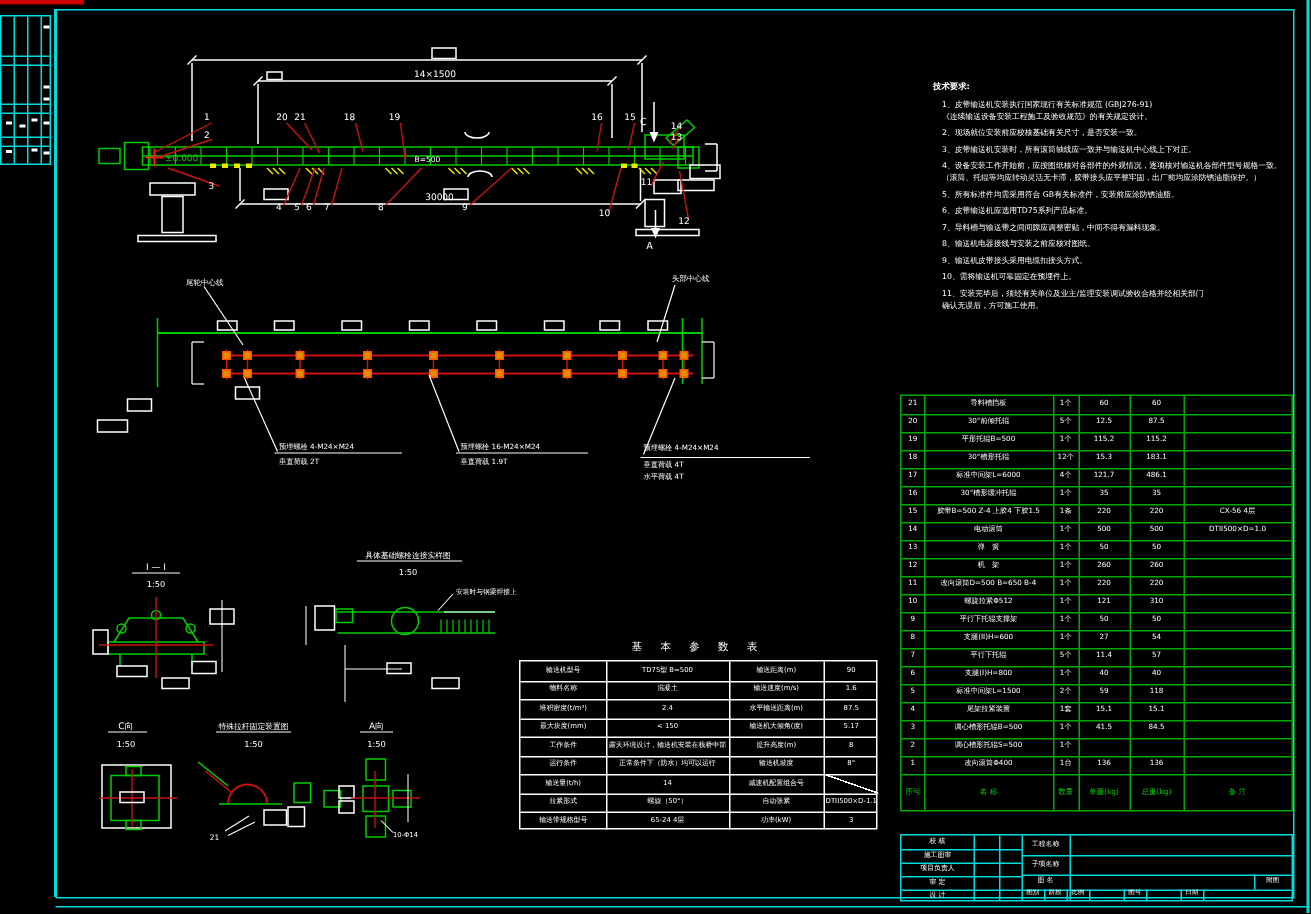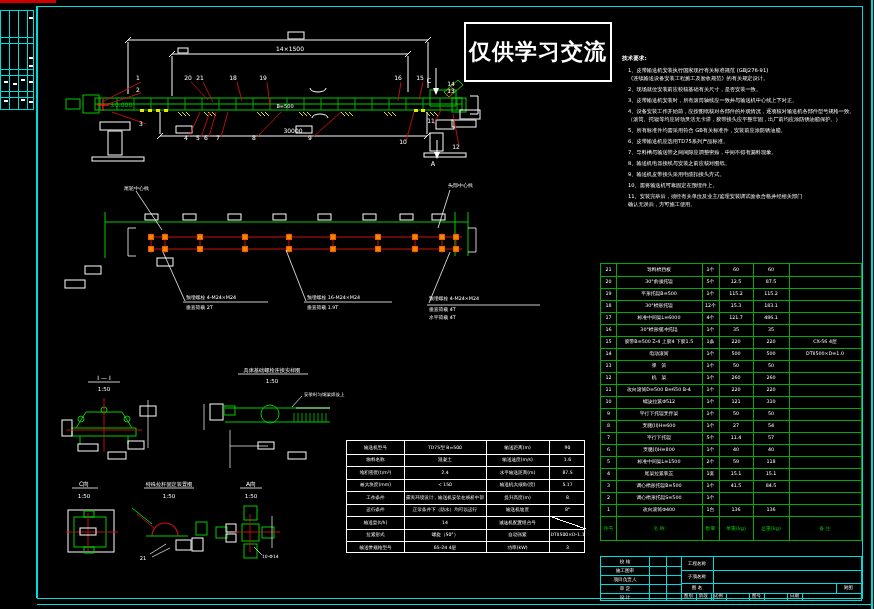--- a/index.html
+++ b/index.html
@@ -342,23 +342,20 @@
       <text x="198" y="140" font-size="6" fill="#ffffff" text-anchor="middle" font-family="DejaVu Sans,sans-serif">5</text>
       <text x="206" y="140" font-size="6" fill="#ffffff" text-anchor="middle" font-family="DejaVu Sans,sans-serif">6</text>
       <text x="218" y="140" font-size="6" fill="#ffffff" text-anchor="middle" font-family="DejaVu Sans,sans-serif">7</text>
       <text x="254" y="140" font-size="6" fill="#ffffff" text-anchor="middle" font-family="DejaVu Sans,sans-serif">8</text>
       <text x="310" y="140" font-size="6" fill="#ffffff" text-anchor="middle" font-family="DejaVu Sans,sans-serif">9</text>
       <text x="403" y="144" font-size="6" fill="#ffffff" text-anchor="middle" font-family="DejaVu Sans,sans-serif">10</text>
       <text x="431" y="123" font-size="6" fill="#ffffff" text-anchor="middle" font-family="DejaVu Sans,sans-serif">11</text>
       <text x="456" y="149" font-size="6" fill="#ffffff" text-anchor="middle" font-family="DejaVu Sans,sans-serif">12</text>
     </svg>
 
-  <div class="watermark">
-    <span>仅供学习交流</span>
-  </div>
 
   <div class="notes">
     <div class="notes-title">技术要求:</div>
     <div id="notesItems">
         <div class="note-item">1、皮带输送机安装执行国家现行有关标准规范 (GBJ276-91)
 《连续输送设备安装工程施工及验收规范》的有关规定设计。</div>
         <div class="note-item">2、现场就位安装前应校核基础有关尺寸，是否安装一致。</div>
         <div class="note-item">3、皮带输送机安装时，所有滚筒轴线应一致并与输送机中心线上下对正。</div>
         <div class="note-item">4、设备安装工作开始前，应按图纸核对各部件的外观情况，逐项核对输送机各部件型号规格一致。
 （滚筒、托辊等均应转动灵活无卡滞，胶带接头应平整牢固，出厂前均应涂防锈油脂保护。）</div>
@@ -366,20 +363,23 @@
         <div class="note-item">6、皮带输送机应选用TD75系列产品标准。</div>
         <div class="note-item">7、导料槽与输送带之间间隙应调整密贴，中间不得有漏料现象。</div>
         <div class="note-item">8、输送机电器接线与安装之前应核对图纸。</div>
         <div class="note-item">9、输送机皮带接头采用电缆扣接头方式。</div>
         <div class="note-item">10、需将输送机可靠固定在预埋件上。</div>
         <div class="note-item">11、安装完毕后，须经有关单位及业主/监理安装调试验收合格并经相关部门
 确认无误后，方可施工使用。</div>
       </div>
   </div>
 
+  <div class="param">
+    <div class="param-title">基 本 参 数 表</div>
+  </div>
   <div id="paramGrid" style="position: absolute; left: 346px; top: 440px; width: 239px; height: 113px; border: 1px solid rgb(255, 255, 255); box-sizing: border-box;">
       <div class="abs" style="left: 57px; top: 0px; width: 1px; height: 112px; background: rgb(255, 255, 255);"></div>
       <div class="abs" style="left: 139px; top: 0px; width: 1px; height: 112px; background: rgb(255, 255, 255);"></div>
       <div class="abs" style="left: 202px; top: 0px; width: 1px; height: 112px; background: rgb(255, 255, 255);"></div>
       <div class="abs" style="left: 0px; top: 13px; width: 237px; height: 1px; background: rgb(255, 255, 255);"></div>
       <div class="abs" style="left: 0px; top: 25px; width: 237px; height: 1px; background: rgb(255, 255, 255);"></div>
       <div class="abs" style="left: 0px; top: 38px; width: 237px; height: 1px; background: rgb(255, 255, 255);"></div>
       <div class="abs" style="left: 0px; top: 50px; width: 237px; height: 1px; background: rgb(255, 255, 255);"></div>
       <div class="abs" style="left: 0px; top: 63px; width: 237px; height: 1px; background: rgb(255, 255, 255);"></div>
       <div class="abs" style="left: 0px; top: 75px; width: 237px; height: 1px; background: rgb(255, 255, 255);"></div>

